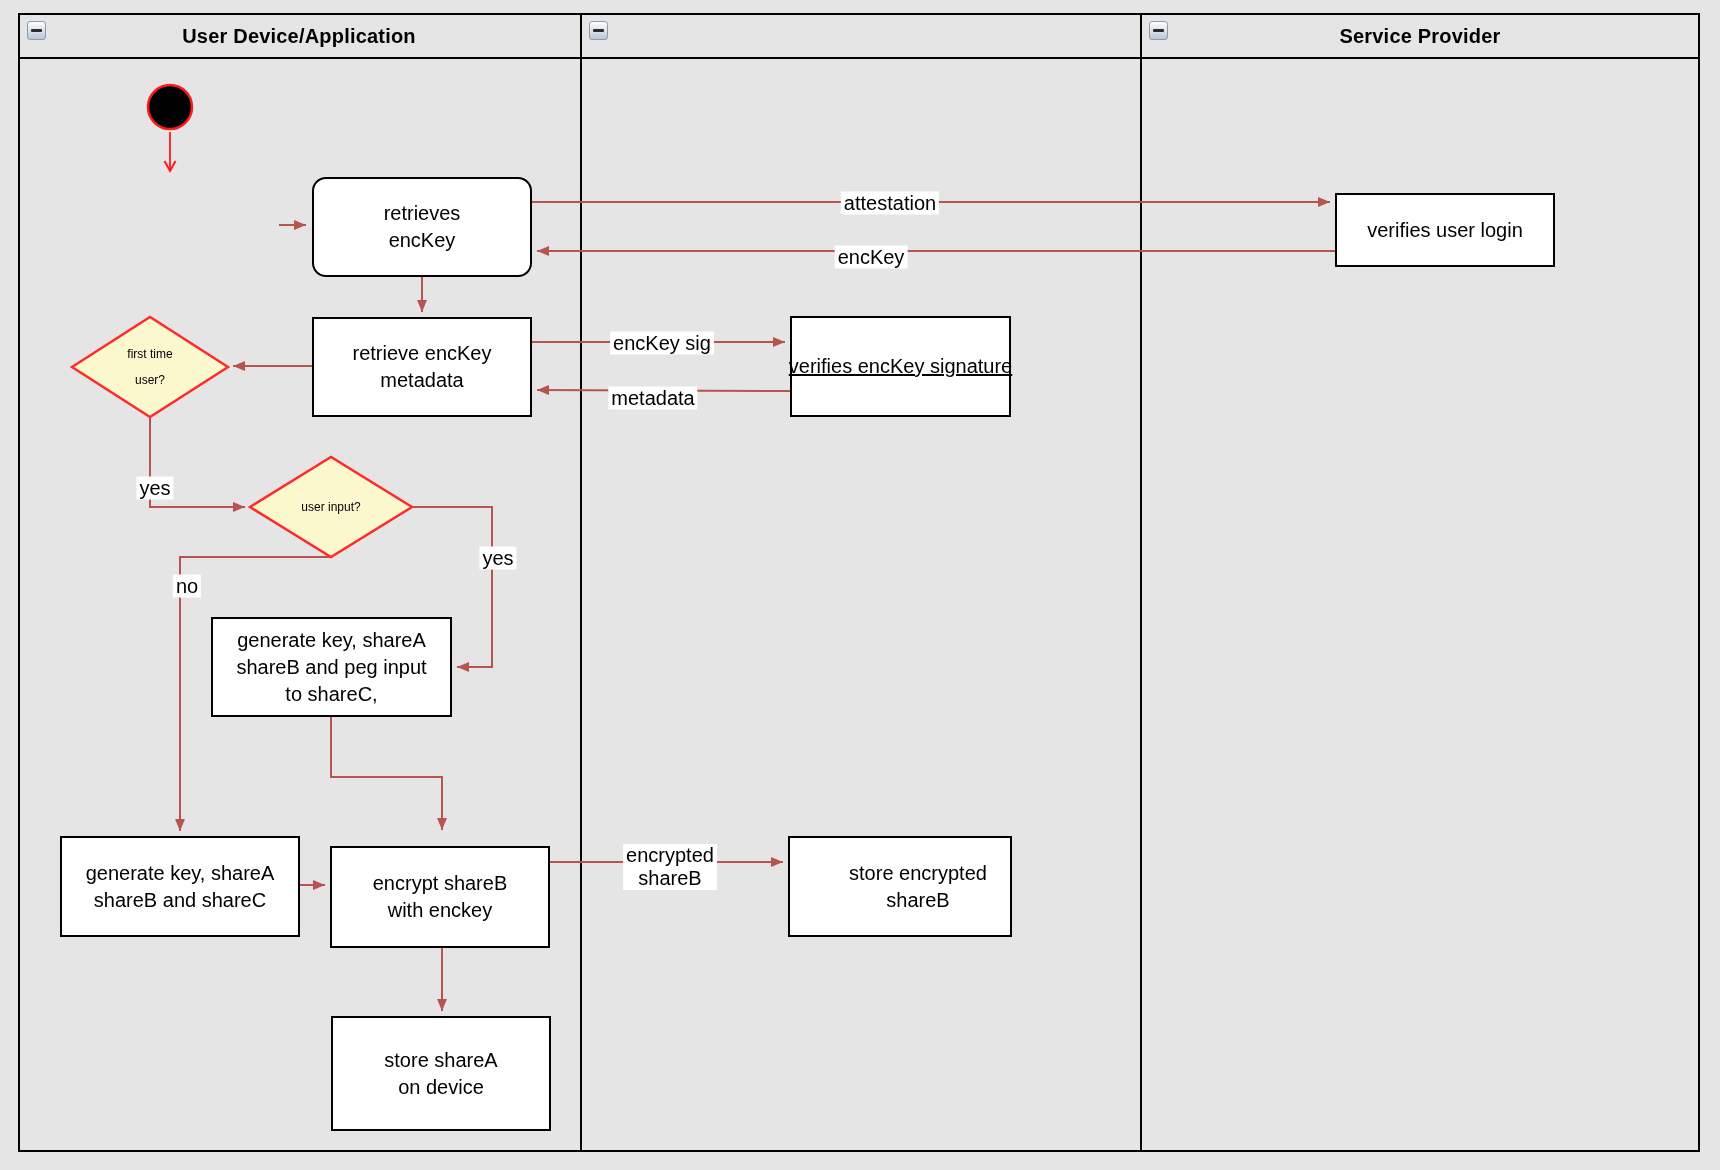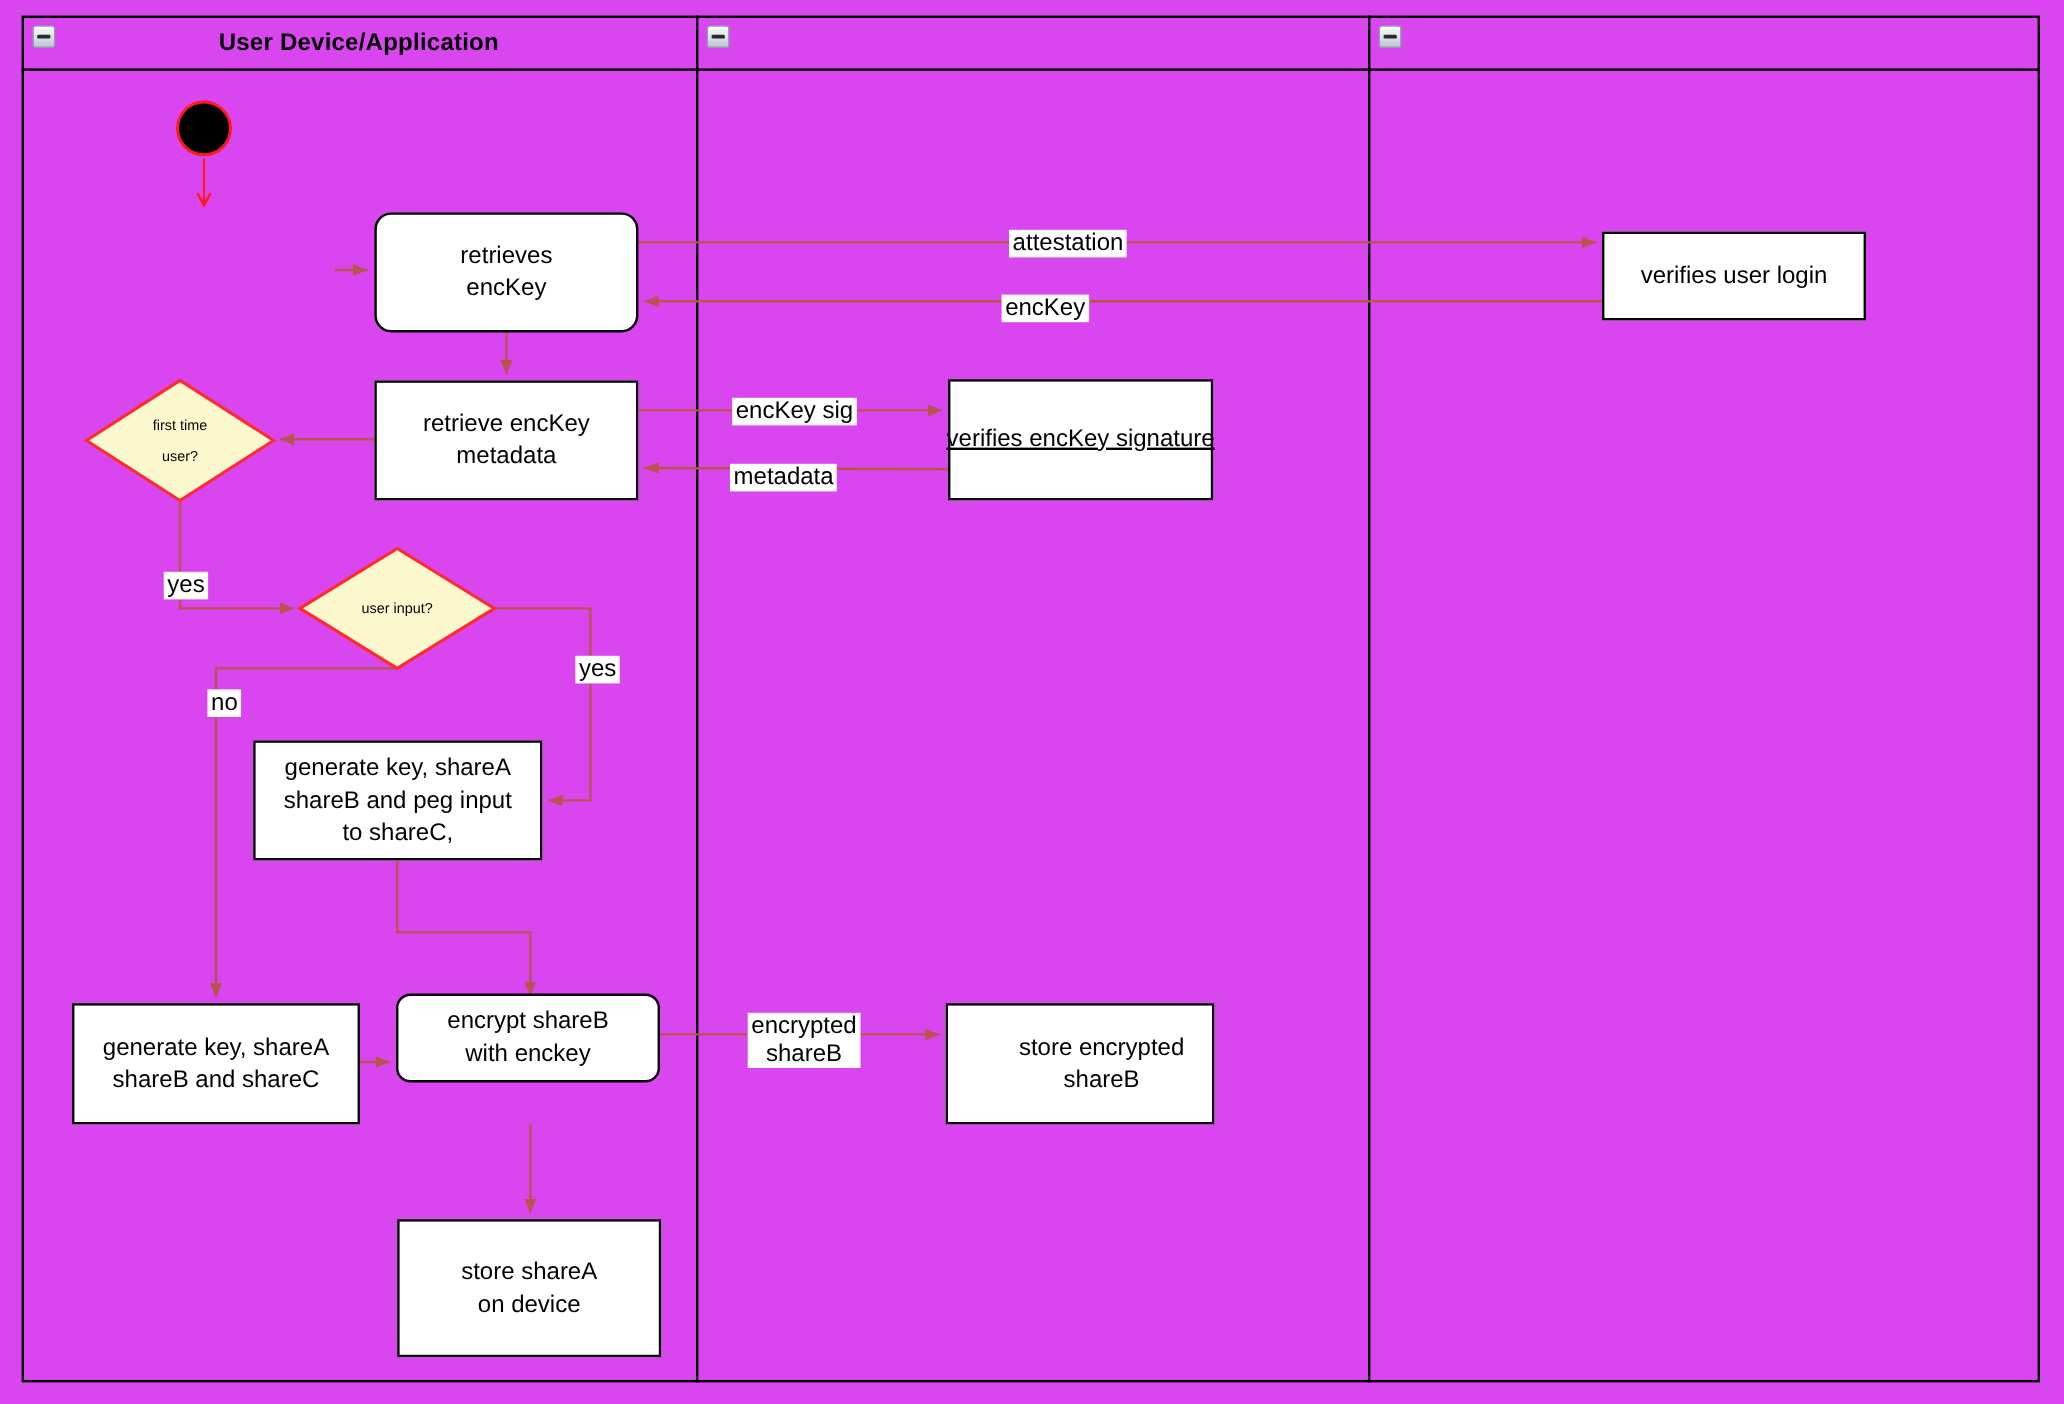--- a/index.html
+++ b/index.html
@@ -1,20 +1,20 @@
 <!DOCTYPE html>
 <html><head>
 <meta charset="utf-8">
 <style>
   html, body { margin: 0; padding: 0; background: #ffffff; }
   .canvas {
     position: relative;
     width: 1720px;
     height: 1170px;
-    background: #d946ef;
+    background: #e5e5e5;
     font-family: "Liberation Sans", "DejaVu Sans", sans-serif;
     color: #000;
     overflow: hidden;
   }
   .frame {
     position: absolute;
     left: 18px; top: 13px;
     width: 1682px; height: 1139px;
     border: 2px solid #000;
     box-sizing: border-box;
@@ -88,20 +88,21 @@
 <body>
 
 <div class="canvas">
 
   <div class="frame"></div>
   <div class="vline" style="left:580px;"></div>
   <div class="vline" style="left:1140px;"></div>
   <div class="hline-header"></div>
 
   <div class="lane-title" style="left:18px; width:562px;">User Device/Application</div>
+  <div class="lane-title" style="left:1140px; width:560px;">Service Provider</div>
 
   <div class="collapse-btn" style="left:27px;">
     <div class="bar"></div>
   </div>
   <div class="collapse-btn" style="left:589px;">
     <div class="bar"></div>
   </div>
   <div class="collapse-btn" style="left:1149px;">
     <div class="bar"></div>
   </div>
@@ -143,21 +144,21 @@
 encKey</div>
   <div class="node" style="left:1335px; top:193px; width:220px; height:74px;">verifies user login</div>
   <div class="node" style="left:312px; top:317px; width:220px; height:100px;">retrieve encKey
 metadata</div>
   <div class="node nowrap-label" style="left:790px; top:316px; width:221px; height:101px;">verifies encKey signature</div>
   <div class="node" style="left:211px; top:617px; width:241px; height:100px;">generate key, shareA
 shareB and peg input
 to shareC,</div>
   <div class="node" style="left:60px; top:836px; width:240px; height:101px;">generate key, shareA
 shareB and shareC</div>
-  <div class="node" style="left:330px; top:828px; width:220px; height:74px;border-radius:12px;">encrypt shareB
+  <div class="node" style="left:330px; top:846px; width:220px; height:102px;">encrypt shareB
 with enckey</div>
   <div class="node" style="left:788px; top:836px; width:224px; height:101px;padding-left:36px;">store encrypted
 shareB</div>
   <div class="node" style="left:331px; top:1016px; width:220px; height:115px;">store shareA
 on device</div>
 
   <div class="decision-label" style="left:150px; top:367px;">first time
 user?</div>
   <div class="decision-label" style="left:331px; top:507px;">user input?</div>
 

